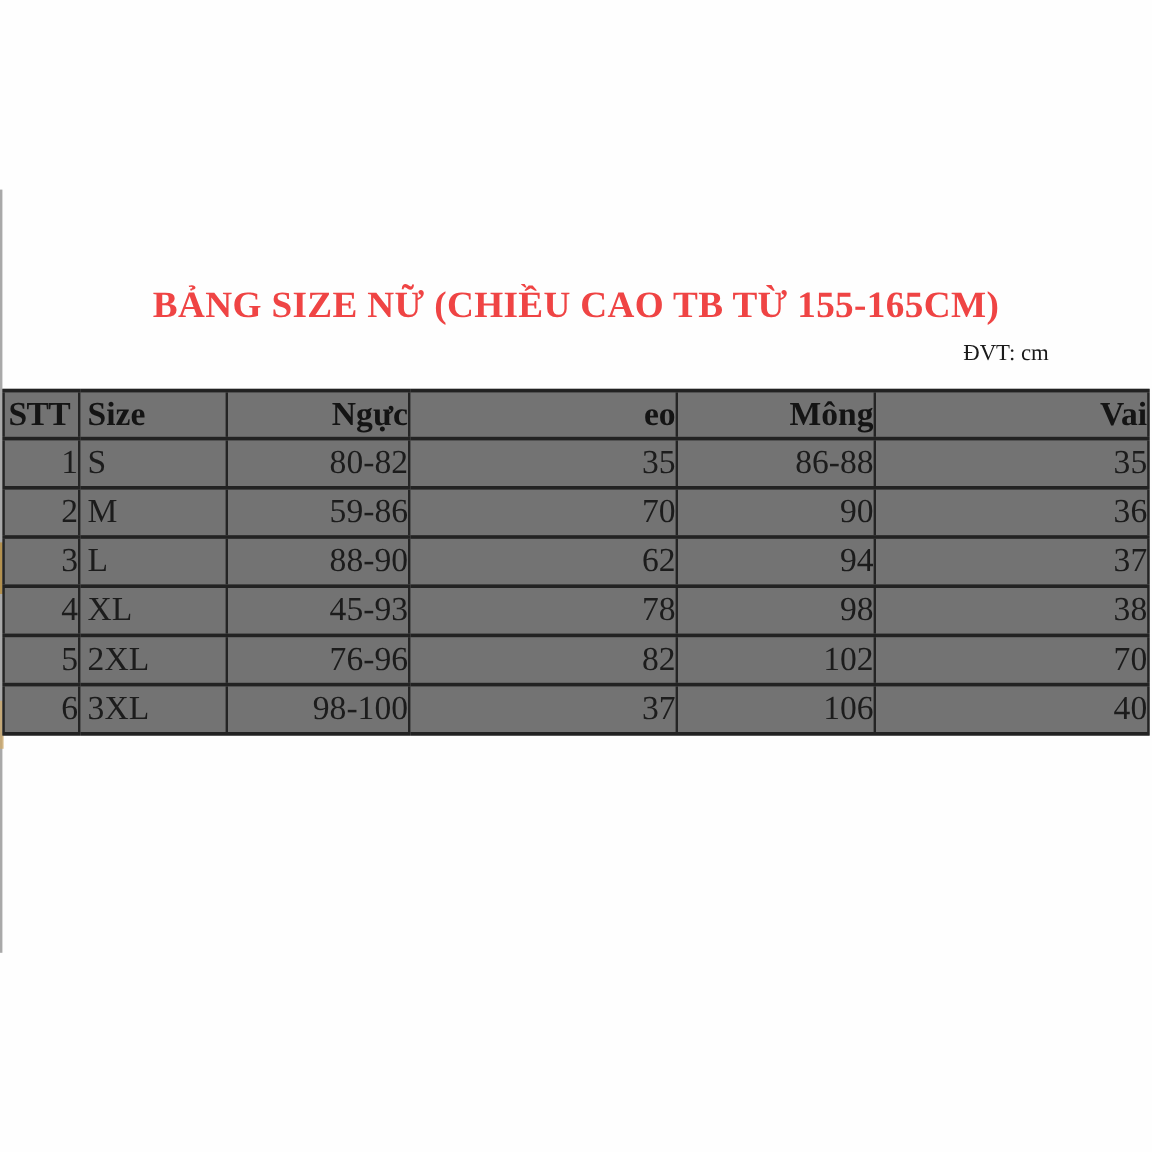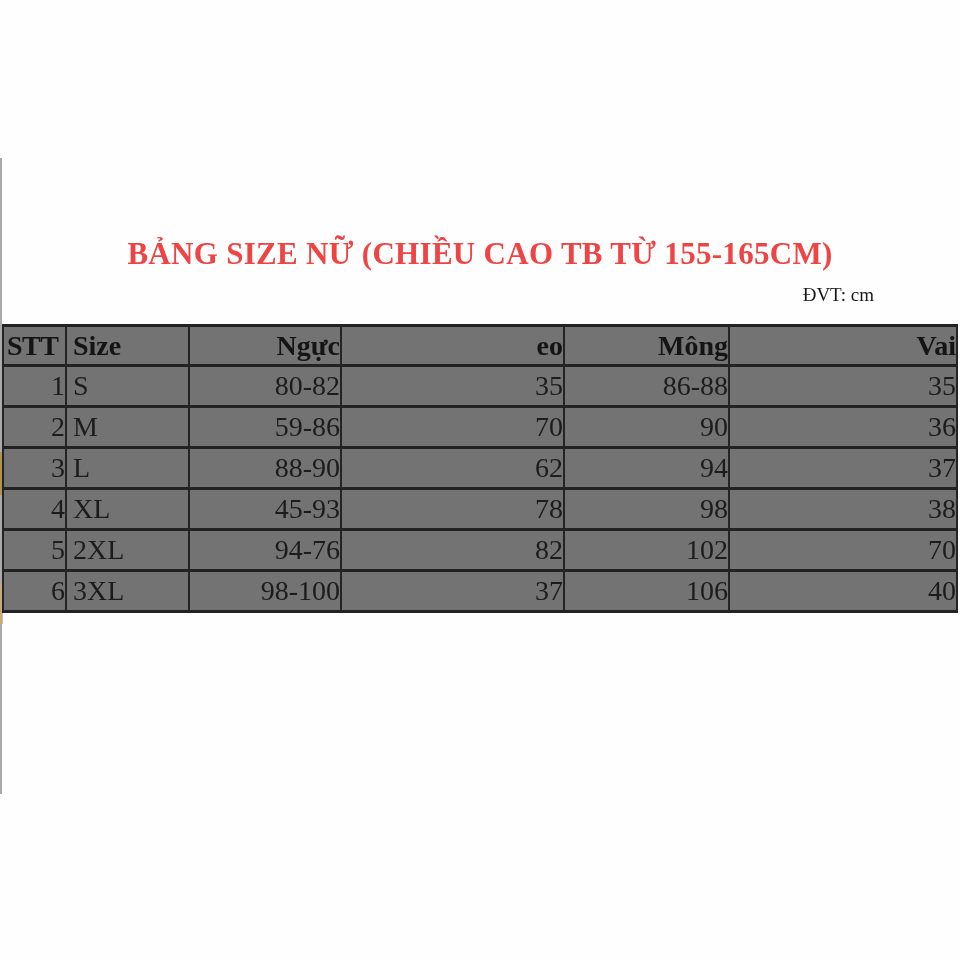--- a/index.html
+++ b/index.html
@@ -159,21 +159,21 @@
         <td class="col-stt">4</td>
         <td class="col-size">XL</td>
         <td class="col-nguc">45-93</td>
         <td class="col-eo">78</td>
         <td class="col-mong">98</td>
         <td class="col-vai">38</td>
       </tr>
       <tr>
         <td class="col-stt">5</td>
         <td class="col-size">2XL</td>
-        <td class="col-nguc">94-76</td>
+        <td class="col-nguc">76-96</td>
         <td class="col-eo">82</td>
         <td class="col-mong">102</td>
         <td class="col-vai">70</td>
       </tr>
       <tr>
         <td class="col-stt">6</td>
         <td class="col-size">3XL</td>
         <td class="col-nguc">98-100</td>
         <td class="col-eo">37</td>
         <td class="col-mong">106</td>

